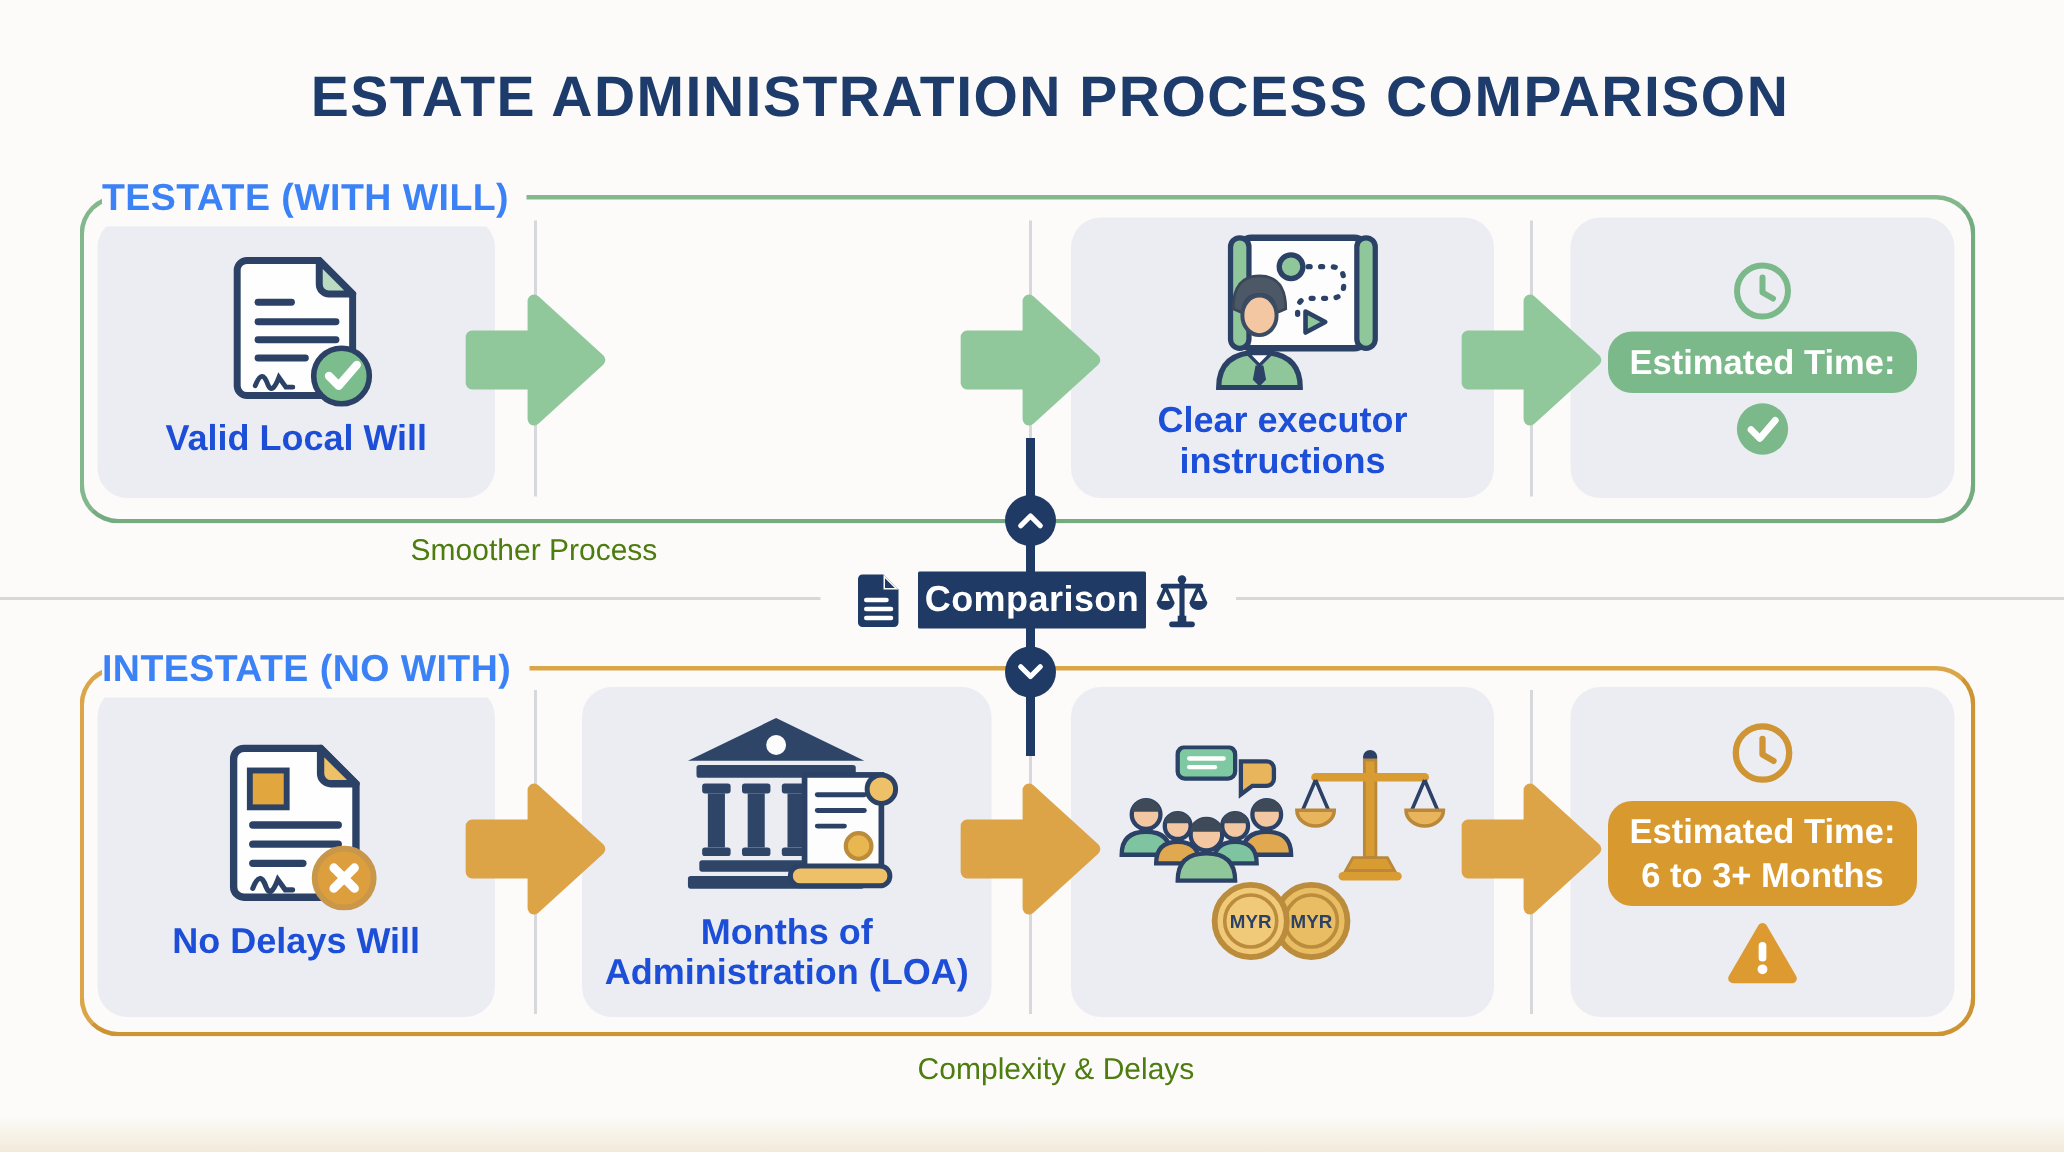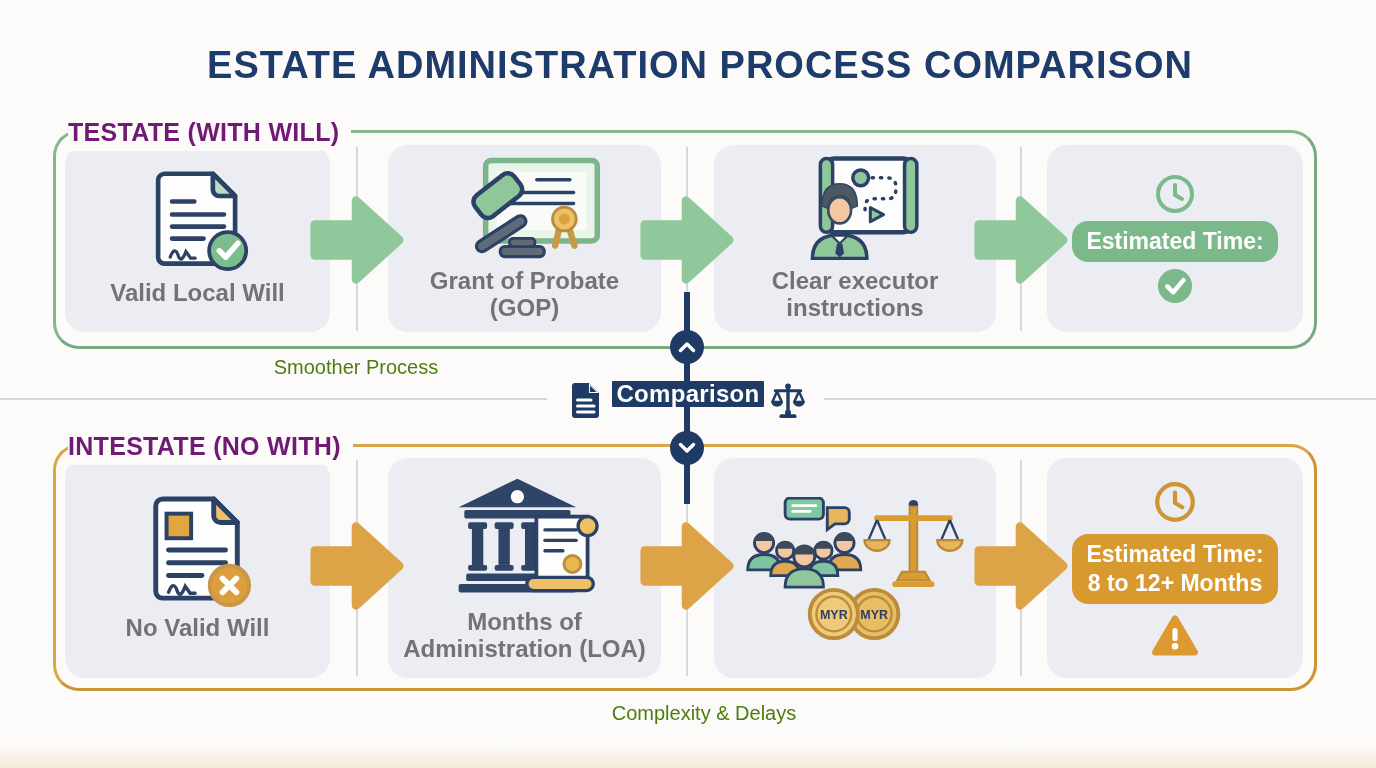--- a/index.html
+++ b/index.html
@@ -9,49 +9,49 @@
   .page::after{content:"";position:absolute;left:0;right:0;bottom:0;height:24px;
         background:linear-gradient(rgba(243,236,221,0),#f2ead9);pointer-events:none}
   .title{position:absolute;top:44px;left:12px;width:100%;text-align:center;
         font-size:38px;font-weight:700;color:#1d3c6b;letter-spacing:1px}
   
   .band{position:absolute;left:53px;width:1264px;border-radius:26px}
   .band-green{top:130px;height:219px;border:3px solid #82b88c;
         border-bottom-color:#74ab80;border-right-color:#74ab80}
   .band-orange{top:444px;height:247px;border:3px solid #dba64a;
         border-bottom-color:#cd9434;border-right-color:#cd9434}
-  .band-heading{position:absolute;z-index:4;font-size:25px;font-weight:700;color:#701a75;
+  .band-heading{position:absolute;z-index:4;font-size:25px;font-weight:700;color:#3b82f6;
         background:#fcfbf9;padding:0 12px 4px 0;letter-spacing:.3px}
   .bh-green{left:68px;top:118px}
   .bh-orange{left:68px;top:432px}
   
   .card{position:absolute;background:#ebedf3;border-radius:20px;z-index:1;
         display:flex;flex-direction:column;align-items:center;justify-content:center;
         text-align:center;gap:8px;padding:10px 8px}
-  .card-label{font-weight:700;color:#737373;font-size:24px;line-height:1.12;max-width:100%}
+  .card-label{font-weight:700;color:#1d4ed8;font-size:24px;line-height:1.12;max-width:100%}
   .c-t{top:145px;height:187px}
   .c-i{top:458px;height:220px}
   .cx1{left:65px;width:265px}
   .cx2{left:388px;width:273px}
   .cx3{left:714px;width:282px}
   .cx4{left:1047px;width:256px}
   
   .vdiv{position:absolute;width:2px;background:#d6d8dc;z-index:0}
   .vd-t{top:147px;height:184px}
   .vd-i{top:460px;height:216px}
   
   .arrow{position:absolute;z-index:3}
   
   .hline{position:absolute;top:398px;height:2px;background:#d5d7da;z-index:0}
   .caption{position:absolute;font-size:20px;color:#4d7c0f;text-align:center;z-index:2}
   
   .nline{position:absolute;left:684px;top:292px;width:6px;height:212px;background:#1f3a64;z-index:6}
   .ncirc{position:absolute;left:670px;width:34px;height:34px;border-radius:50%;
         background:#1f3a64;z-index:7;display:flex;align-items:center;justify-content:center}
-  .badge-comparison{position:absolute;left:612px;top:381px;width:152px;height:26px;
+  .badge-comparison{position:absolute;left:612px;top:381px;width:152px;height:38px;
         background:#1f3a64;border-radius:1px;color:#fff;font-size:24px;font-weight:700;
         display:flex;align-items:center;justify-content:center;z-index:7;letter-spacing:.3px}
   .cmp-icon{position:absolute;z-index:7}
   
   .time-badge{border-radius:16px;color:#fff;font-weight:700;font-size:23px;line-height:1.28;
         display:flex;flex-direction:column;align-items:center;justify-content:center;
         padding:6px 14px;min-width:204px}
   .tb-green{background:#7cb98a}
   .tb-orange{background:#d8992f}
   .warn-inline{vertical-align:-3px;margin-right:7px}
@@ -82,40 +82,20 @@
           <path d="M32 61 H88"></path>
           <path d="M32 74 H66"></path>
       </g>
       <path d="M30 94 q5 -13 9 -1 q3 8 8 -5 l5 7 h5" stroke="#2c4166" stroke-width="3.5" fill="none" stroke-linecap="round"></path>
       <circle cx="92" cy="87" r="20" fill="#7cbd8e" stroke="#2c4166" stroke-width="4"></circle>
       <path d="M83 87 l7 7 l13 -15" stroke="#fff" stroke-width="6" fill="none" stroke-linecap="round" stroke-linejoin="round"></path>
     </svg>
     <div class="card-label">Valid Local Will</div>
   </div>
 
-  <div class="card c-t cx2">
-    <svg width="158" height="108" viewBox="0 0 170 115">
-      <rect x="42" y="6" width="122" height="88" rx="6" fill="#e9f4ea" stroke="#7db48a" stroke-width="6"></rect>
-      <rect x="54" y="18" width="98" height="64" fill="#f8fbf8"></rect>
-      <g stroke="#2c4166" stroke-width="4" stroke-linecap="round">
-        <path d="M98 27 H134"></path>
-          <path d="M68 41 H138"></path>
-          <path d="M68 53 H138"></path>
-      </g>
-      <path d="M122 82 L118 99" stroke="#c79b45" stroke-width="7" stroke-linecap="round"></path>
-      <path d="M134 82 L139 99" stroke="#c79b45" stroke-width="7" stroke-linecap="round"></path>
-      <circle cx="128" cy="70" r="13" fill="#eec169" stroke="#bb8c3c" stroke-width="3"></circle>
-      <circle cx="128" cy="70" r="6" fill="#d9a23c"></circle>
-      <rect x="58" y="100" width="48" height="11" rx="5" fill="#5f6b77" stroke="#2c4166" stroke-width="3.5"></rect>
-      <rect x="68" y="91" width="28" height="9" rx="4" fill="#5f6b77" stroke="#2c4166" stroke-width="3"></rect>
-      <rect x="28" y="80" width="62" height="12" rx="6" transform="rotate(-33 59 86)" fill="#5f6b77" stroke="#2c4166" stroke-width="3.5"></rect>
-      <rect x="28" y="30" width="54" height="29" rx="9" transform="rotate(-38 55 44)" fill="#8fc79a" stroke="#2c4166" stroke-width="5"></rect>
-    </svg>
-    <div class="card-label">Grant of Probate (GOP)</div>
-  </div>
 
   <div class="card c-t cx3">
     <svg width="150" height="112" viewBox="0 0 155 120">
       <rect x="44" y="4" width="98" height="84" rx="10" fill="#fdfdfd" stroke="#2c4166" stroke-width="5"></rect>
       <rect x="38" y="4" width="14" height="84" rx="7" fill="#8fc79a" stroke="#2c4166" stroke-width="4"></rect>
       <rect x="134" y="4" width="14" height="84" rx="7" fill="#8fc79a" stroke="#2c4166" stroke-width="4"></rect>
       <path d="M97 26 h17 q10 0 10 10 v4 q0 10 -10 10 h-16 q-9 0 -9 9 v6" fill="none" stroke="#2c4166" stroke-width="4" stroke-dasharray="1.5 8" stroke-linecap="round"></path>
       <circle cx="84" cy="26" r="9" fill="#8fc79a" stroke="#2c4166" stroke-width="4"></circle>
       <path d="M95 60 l15 8 -15 8 Z" fill="#8fc79a" stroke="#2c4166" stroke-width="3.5" stroke-linejoin="round"></path>
       <path d="M40 58 q0 -25 20 -25 q20 0 20 25 l-7 3 q-1 -14 -13 -14 q-12 0 -13 14 Z" fill="#4d5866" stroke="#3a4759" stroke-width="2"></path>
@@ -204,21 +184,21 @@
       <rect x="28" y="19" width="25" height="25" fill="#e2a63f" stroke="#2c4166" stroke-width="4"></rect>
       <g stroke="#2c4166" stroke-width="5" stroke-linecap="round">
         <path d="M30 56 H88"></path>
           <path d="M30 69 H88"></path>
           <path d="M30 82 H64"></path>
       </g>
       <path d="M30 99 q5 -13 9 -1 q3 8 8 -5 l5 7 h5" stroke="#2c4166" stroke-width="3.5" fill="none" stroke-linecap="round"></path>
       <circle cx="92" cy="92" r="20" fill="#dd9f3d" stroke="#c9974a" stroke-width="4"></circle>
       <path d="M85 85 l14 14 M99 85 l-14 14" stroke="#fff" stroke-width="6" stroke-linecap="round"></path>
     </svg>
-    <div class="card-label">No Valid Will</div>
+    <div class="card-label">No Delays Will</div>
   </div>
 
   <div class="card c-i cx2">
     <svg width="152" height="128" viewBox="0 0 160 135">
       <polygon points="10,36 72,6 134,36" fill="#2e4568"></polygon>
       <circle cx="72" cy="25" r="7" fill="#fdfdfd"></circle>
       <rect x="16" y="39" width="112" height="9" rx="2" fill="#2e4568"></rect>
       <g fill="#2e4568">
         <rect x="20" y="52" width="20" height="7" rx="2"></rect>
           <rect x="24" y="59" width="12" height="38"></rect>
@@ -294,21 +274,21 @@
     </svg>
   </div>
 
   <div class="card c-i cx4" style="gap:10px">
     <svg width="44" height="44" viewBox="0 0 42 42">
       <circle cx="21" cy="21" r="17" stroke="#cf9434" stroke-width="4" fill="none"></circle>
       <path d="M21 12 V22 L28 26" stroke="#cf9434" stroke-width="4" fill="none" stroke-linecap="round" stroke-linejoin="round"></path>
     </svg>
     <div class="time-badge tb-orange">
       <span>Estimated Time:</span>
-      <span>8 to 12+ Months</span>
+      <span>6 to 3+ Months</span>
     </div>
     <svg width="48" height="42" viewBox="0 0 100 90">
       <path d="M50 10 L92 82 H8 Z" fill="#dc9a31" stroke="#dc9a31" stroke-width="14" stroke-linejoin="round"></path>
       <rect x="44.5" y="30" width="11" height="28" rx="5.5" fill="#fff"></rect>
       <circle cx="50" cy="69" r="7" fill="#fff"></circle>
     </svg>
   </div>
 
   <svg class="arrow" style="left:309px;top:514px" width="96" height="104" viewBox="0 0 100 108">
     <path d="M6 38 H49 V13 L94 54 L49 95 V70 H6 Z" fill="#dda347" stroke="#dda347" stroke-width="9" stroke-linejoin="round"></path>

